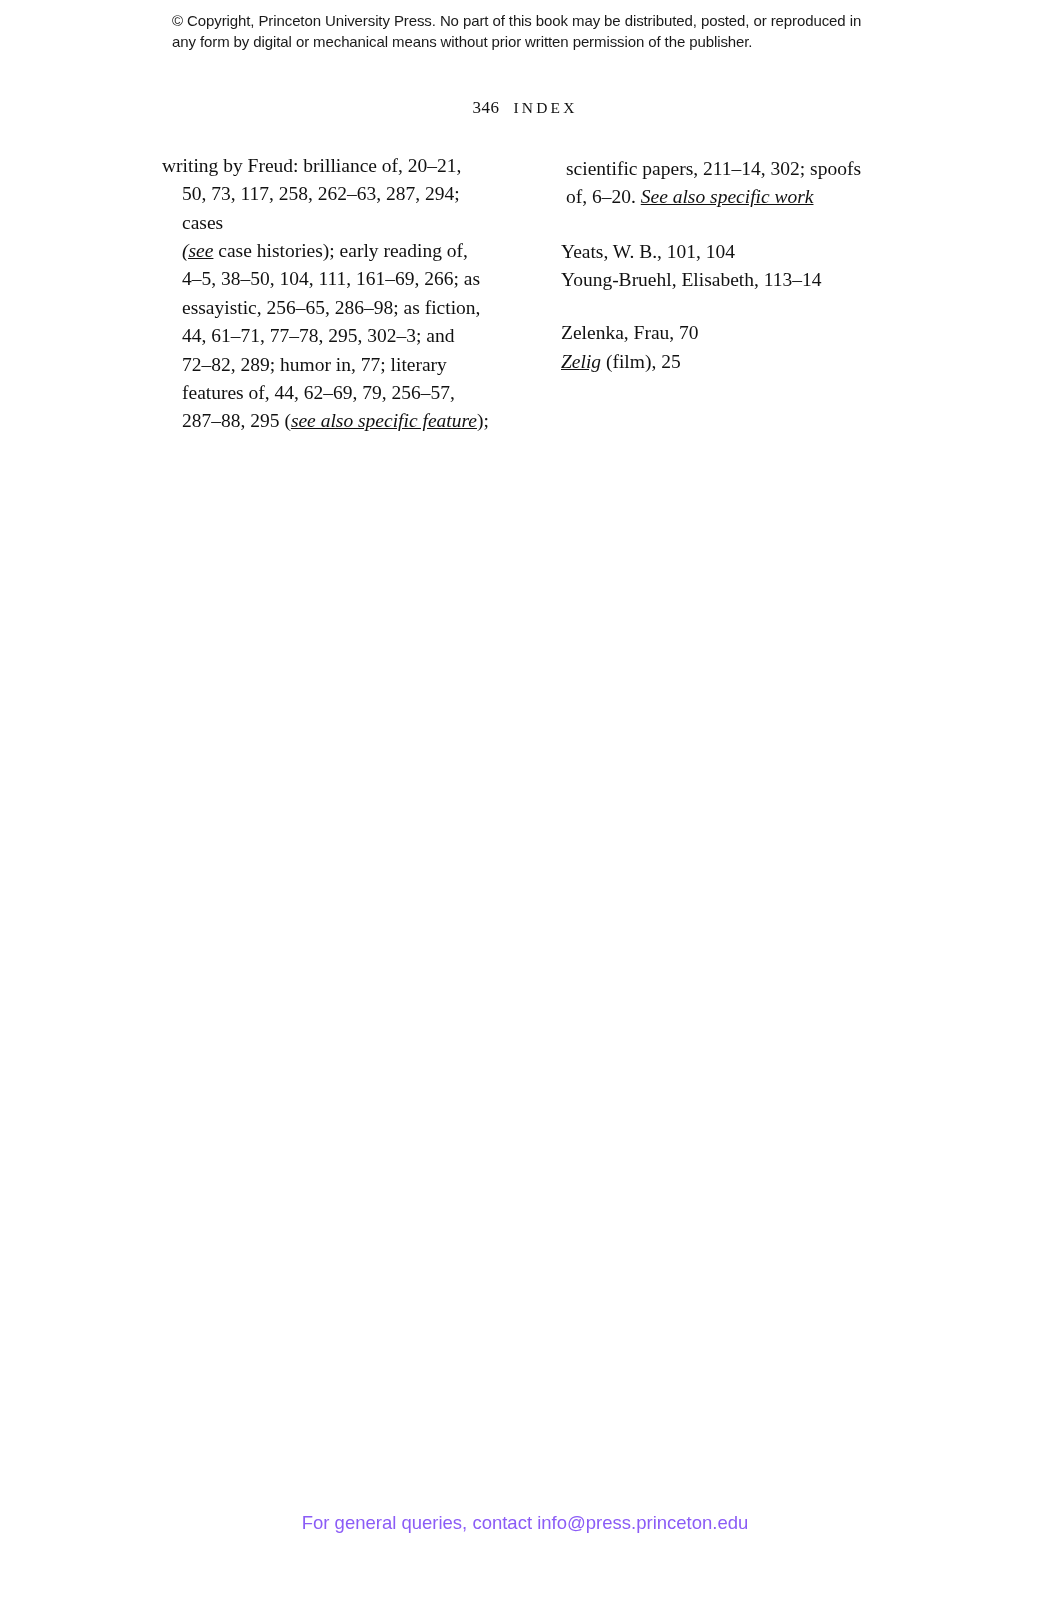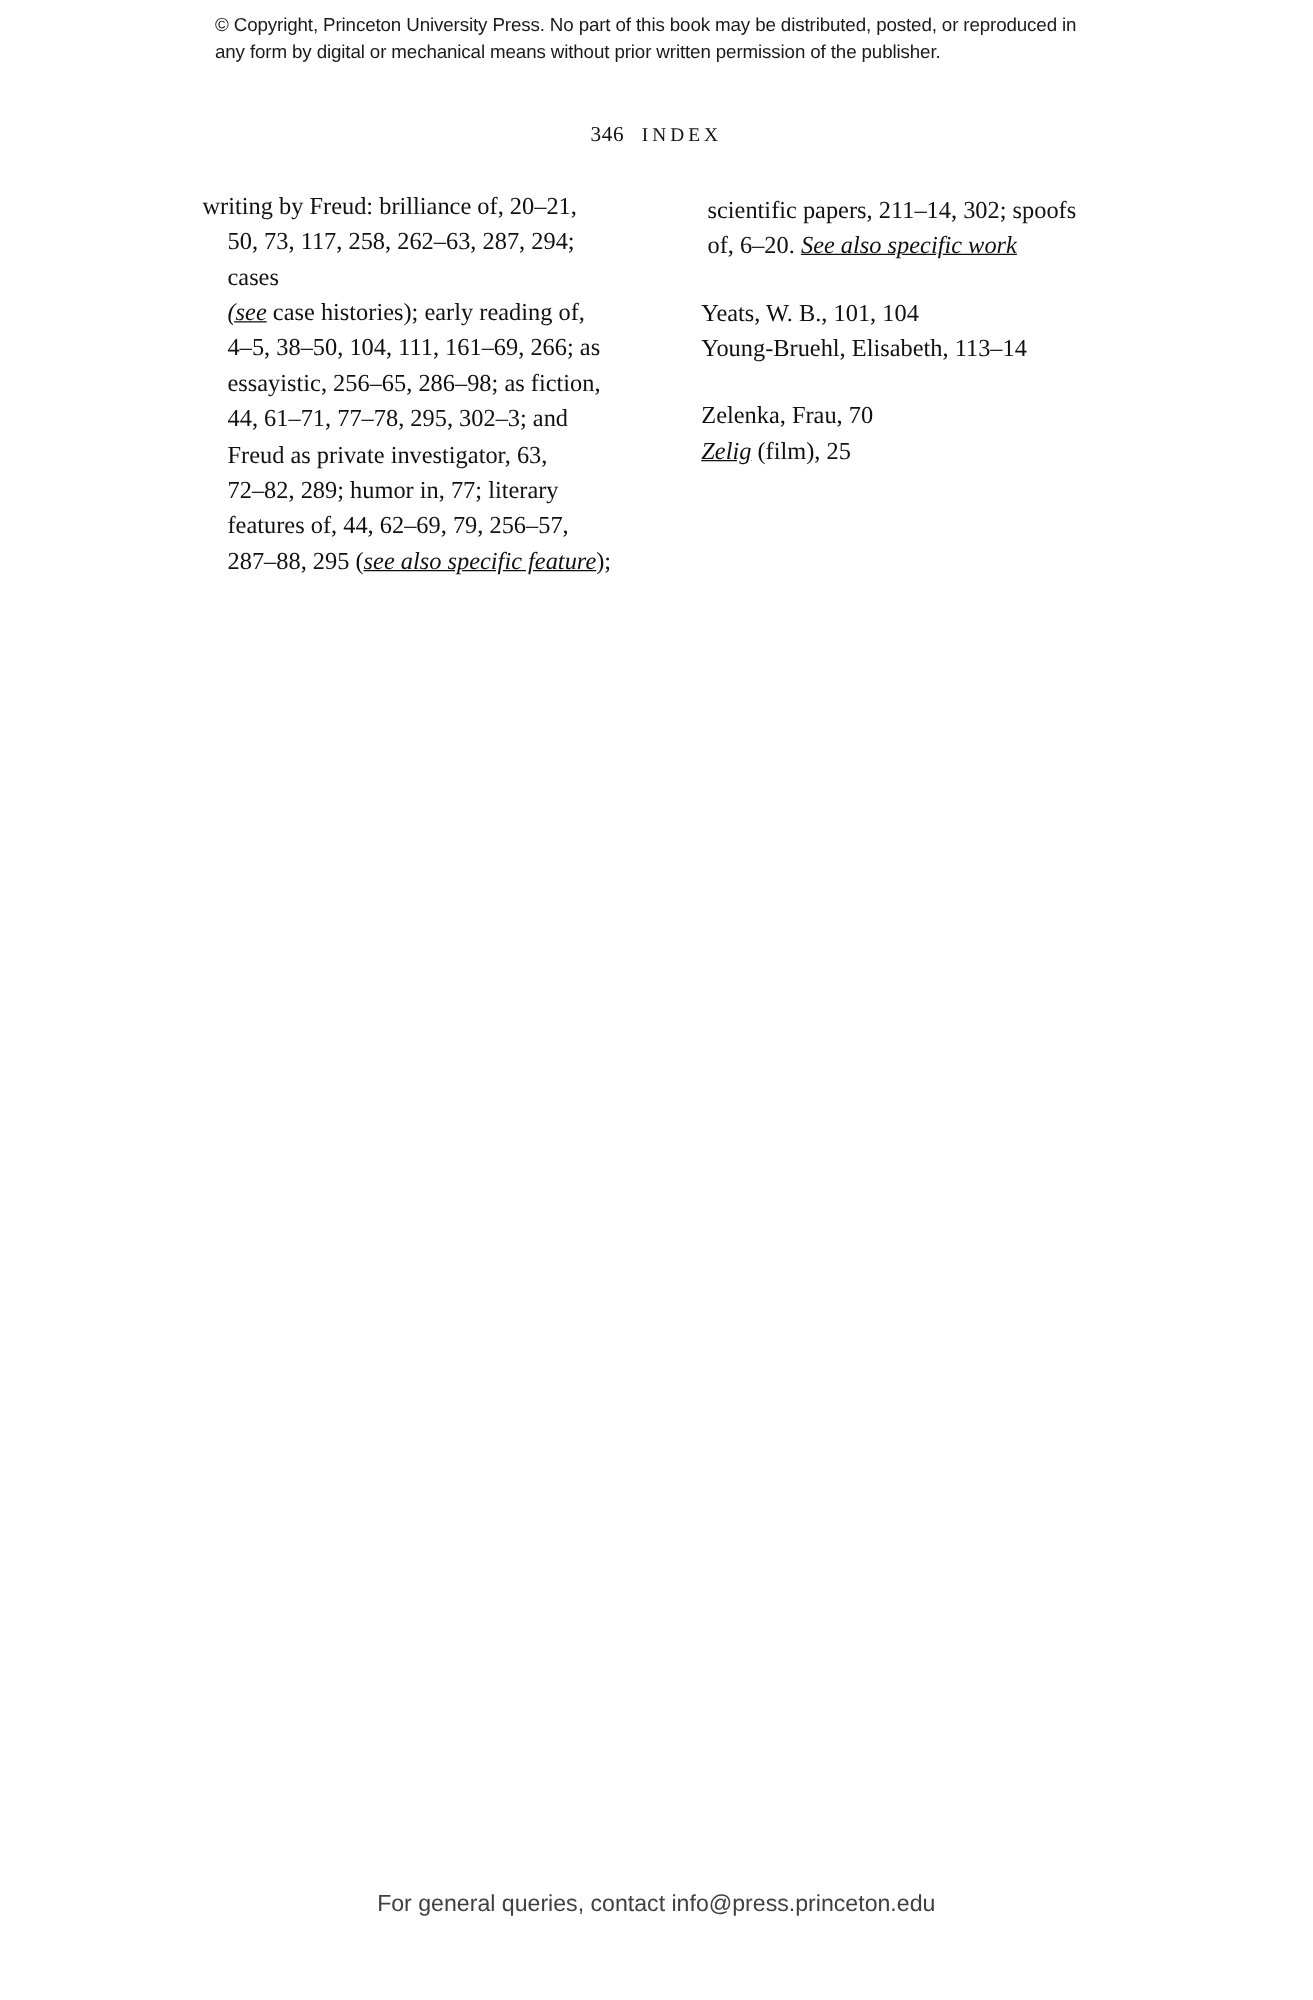--- a/index.html
+++ b/index.html
@@ -97,21 +97,21 @@
 
   
   .footer {
     position: absolute;
     left: 0;
     top: 1512px;
     width: 1050px;
     text-align: center;
     font-family: "Liberation Sans", sans-serif;
     font-size: 18.5px;
-    color: #404040;
+    color: #8b5cf6;
   }
 </style>
 </head>
 <body>
 
 <div class="copyright">© Copyright, Princeton University Press. No part of this book may be distributed, posted, or reproduced in any form by digital or mechanical means without prior written permission of the publisher.</div>
 
 <div class="running-head">
   <span class="folio">346</span><span class="label">INDEX</span>
 </div>
@@ -119,21 +119,20 @@
 <div class="index-body">
 
   <div class="col left">
     <div class="entry-block">
       <div class="entry">writing by Freud: brilliance of, 20–21,</div>
       <div class="entry cont" style="padding-left:20px">50, 73, 117, 258, 262–63, 287, 294; cases</div>
       <div class="entry cont" style="padding-left:20px"><span class="ital">(see</span> case histories); early reading of,</div>
       <div class="entry cont" style="padding-left:20px">4–5, 38–50, 104, 111, 161–69, 266; as</div>
       <div class="entry cont" style="padding-left:20px">essayistic, 256–65, 286–98; as fiction,</div>
       <div class="entry cont" style="padding-left:20px">44, 61–71, 77–78, 295, 302–3; and</div>
-      <div class="entry cont" style="padding-left:20px">Freud as private investigator, 63,</div>
       <div class="entry cont" style="padding-left:20px">72–82, 289; humor in, 77; literary</div>
       <div class="entry cont" style="padding-left:20px">features of, 44, 62–69, 79, 256–57,</div>
       <div class="entry cont" style="padding-left:20px">287–88, 295 (<span class="ital">see also specific feature</span>);</div>
     </div>
   </div>
 
   <div class="col right">
 
     <div class="entry-block">
       <div class="entry cont" style="padding-left:20px">scientific papers, 211–14, 302; spoofs</div>

